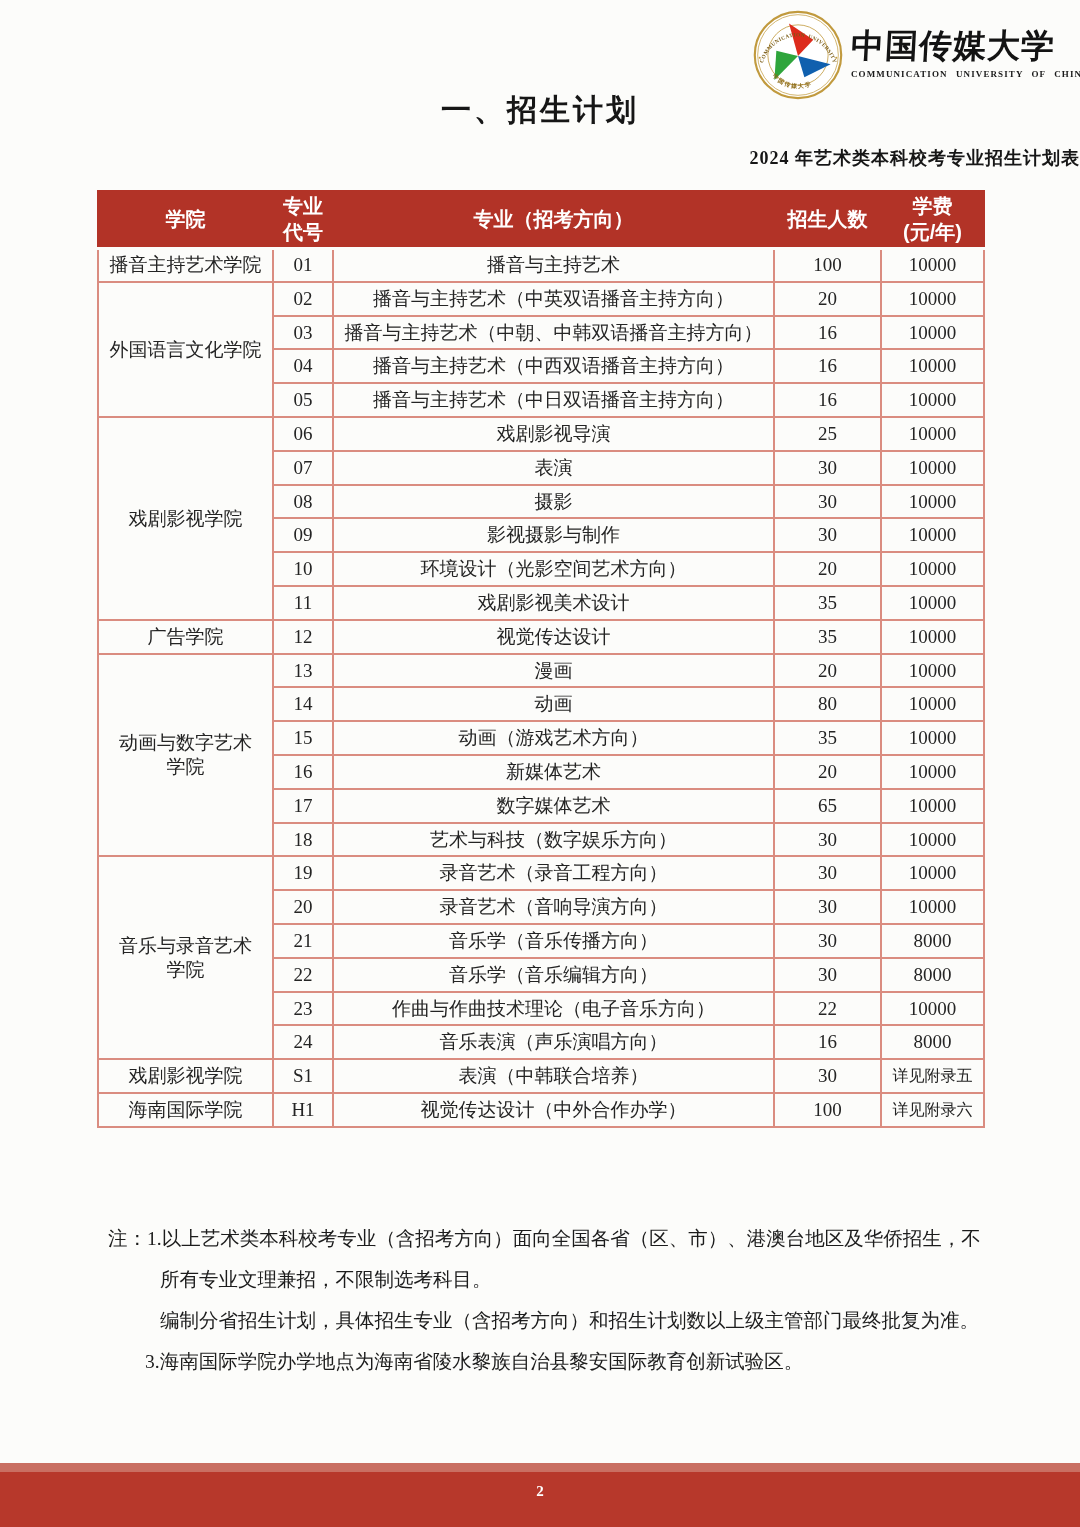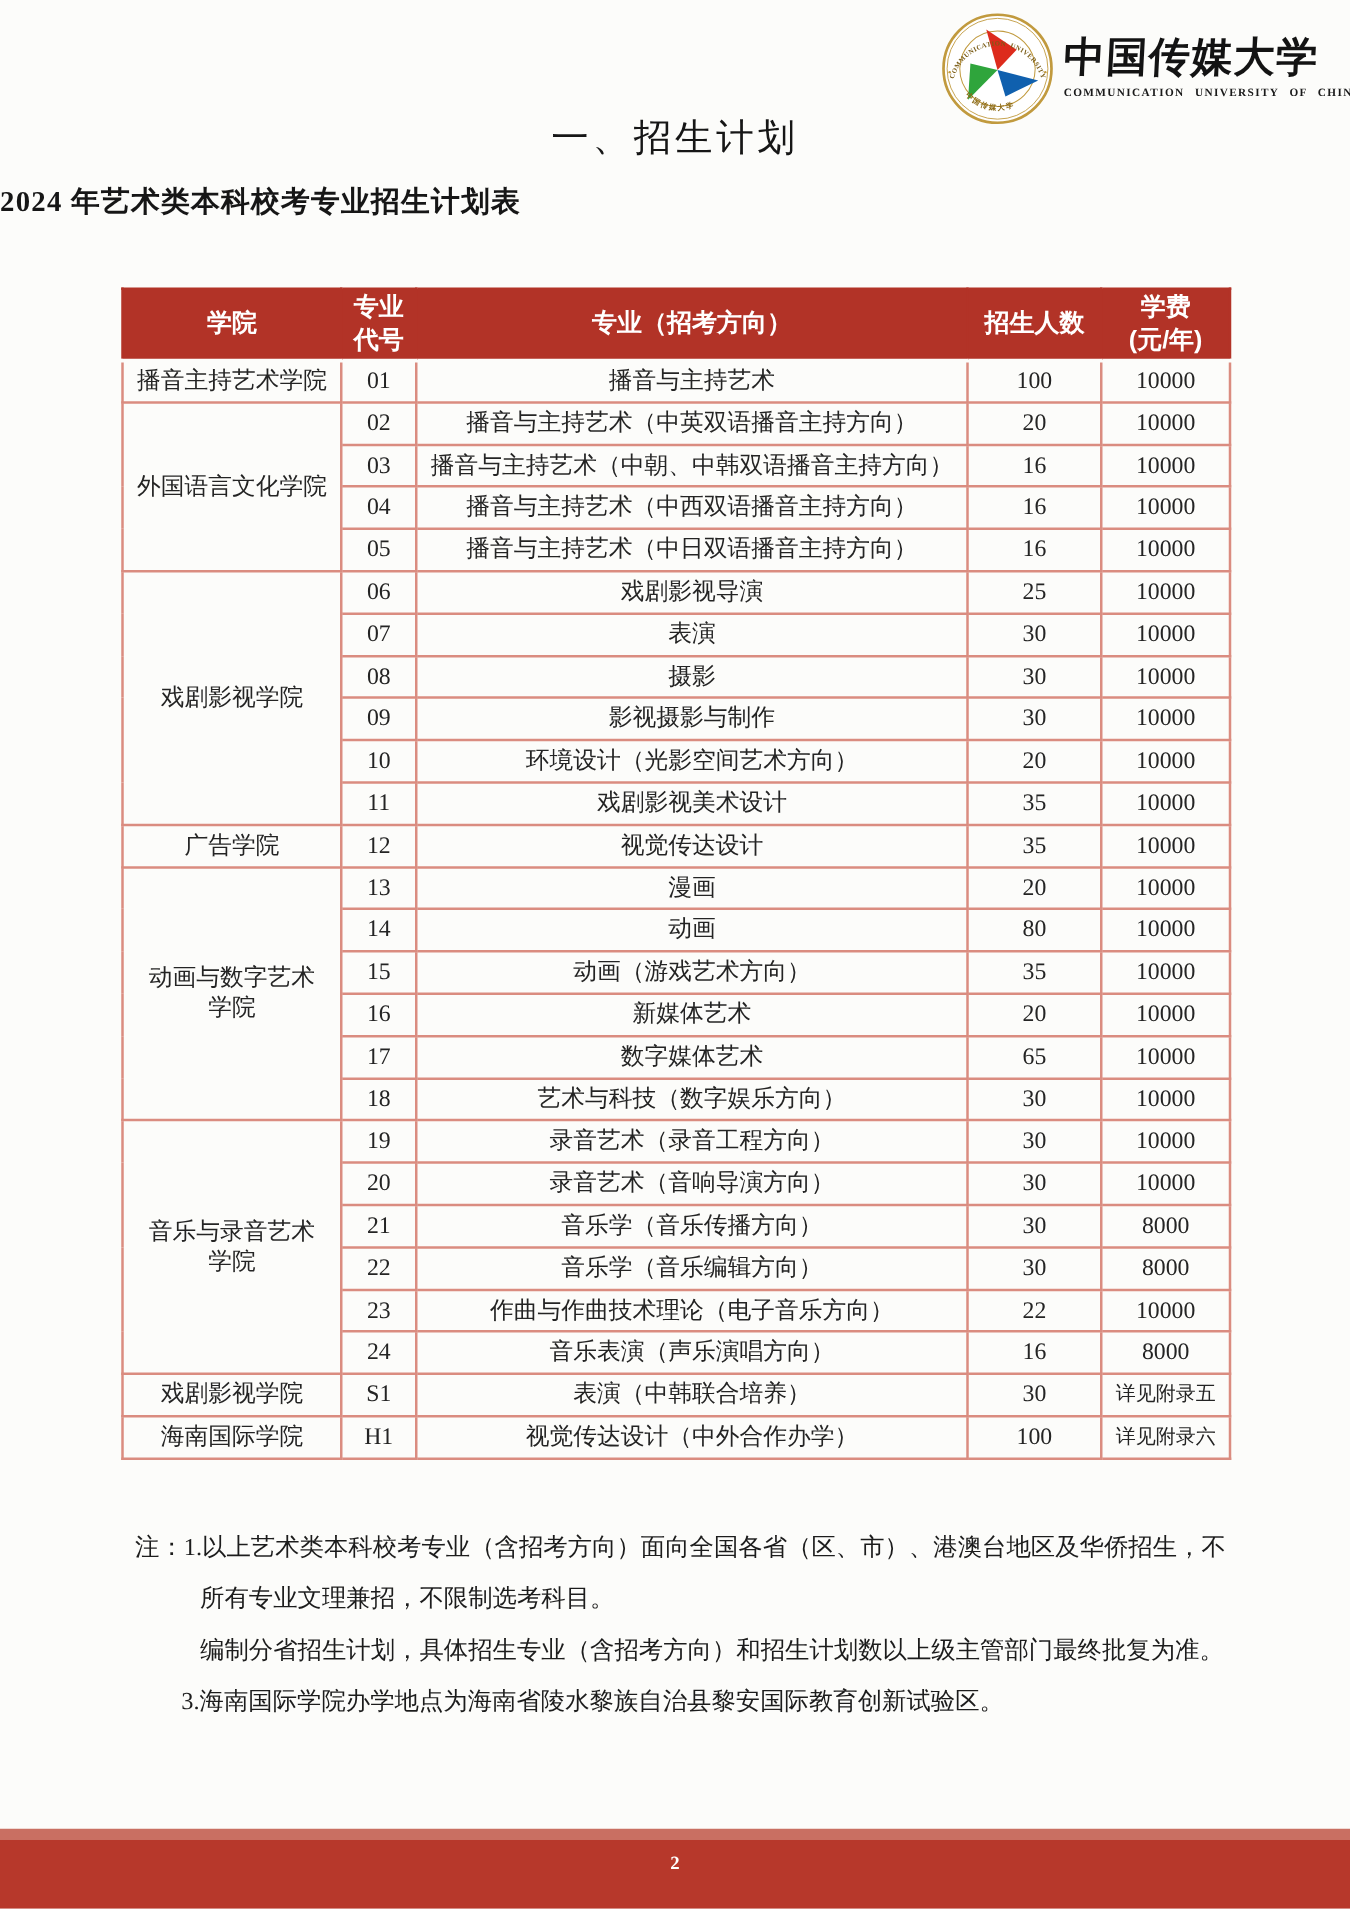--- a/index.html
+++ b/index.html
@@ -24,32 +24,32 @@
   .wordmark-en {
     margin-top: 3px; font-family: "Liberation Serif", serif; font-weight: bold;
     font-size: 9px; letter-spacing: 1.1px; word-spacing: 5px;
     color: #1a1a1a; white-space: nowrap;
   }
   
   .doc-title {
     position: absolute; top: 90px; left: 0; width: 100%;
     text-align: center;
     font-family: "Liberation Sans", "DejaVu Sans", sans-serif;
-    font-weight: normal; font-size: 30px; letter-spacing: 3px; color: #161616;
+    font-weight: bold; font-size: 30px; letter-spacing: 3px; color: #161616;
   }
   .doc-subtitle {
     position: absolute; top: 146px; left: 0; width: 100%;
-    text-align: left;
+    text-align: right;
     font-family: "Liberation Serif", "DejaVu Serif", serif;
-    font-weight: bold; font-size: 23px; letter-spacing: 1px; color: #161616;
+    font-weight: bold; font-size: 18px; letter-spacing: 1px; color: #161616;
   }
   
   .plan-table {
     position: absolute; left: 97px; top: 190px; width: 886px;
-    border-collapse: collapse; table-layout: fixed; margin-top: 40px;
+    border-collapse: collapse; table-layout: fixed;
   }
   .plan-table th {
     background: #B23327; color: #ffffff;
     font-family: "Liberation Sans", "DejaVu Sans", sans-serif;
     font-weight: bold; font-size: 20px;
     height: 57px; text-align: center; vertical-align: middle;
     border: 2px solid #B23327;
     border-bottom: 3px solid #FCFCFA;
     white-space: pre-line; line-height: 1.3;
   }

